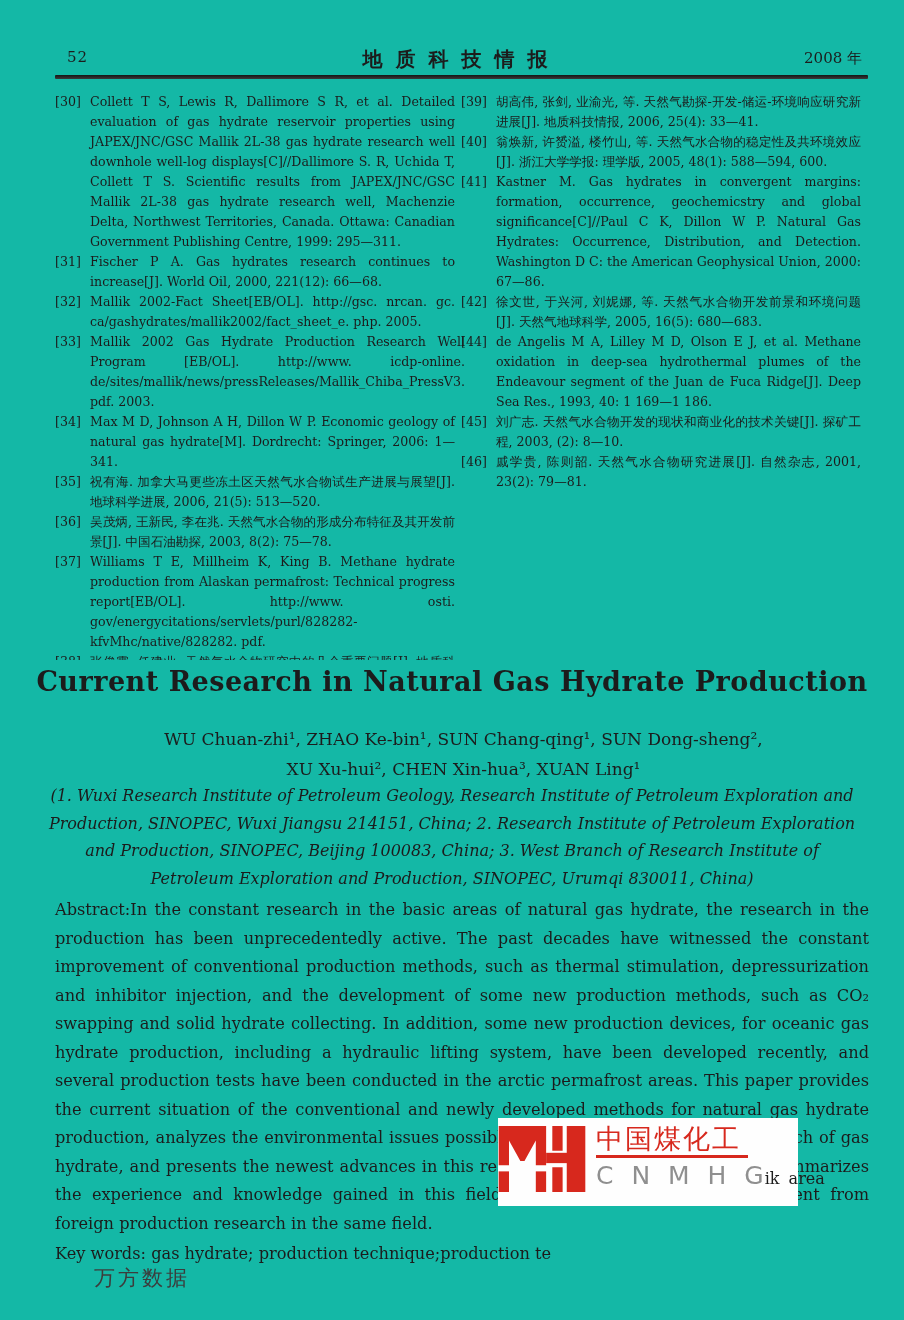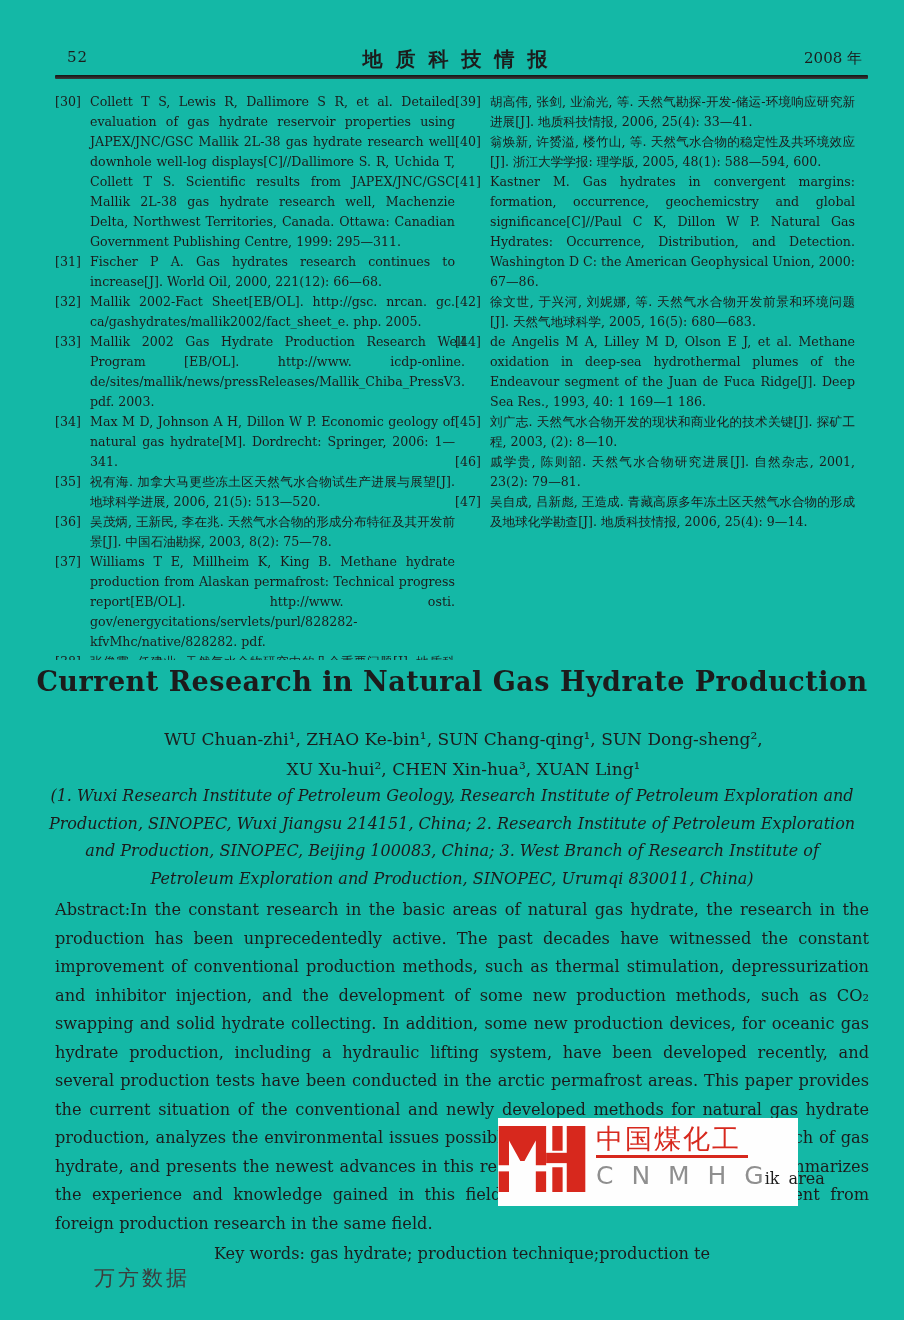--- a/index.html
+++ b/index.html
@@ -16,37 +16,37 @@
   .journal-title {
     position:absolute; left:0; right:0; top:0; text-align:center;
     font-size:20px; font-weight:bold; letter-spacing:13px;
     font-family:"DejaVu Serif","Liberation Serif",serif;
   }
   .year { position:absolute; right:6px; top:3px; font-size:15px; }
   .header-rule { position:absolute; top:75px; left:55px; width:813px; height:4px;
     background:linear-gradient(#161616,#3a3a3a); border-radius:1px; }
   
   .refs { position:absolute; top:92px; left:55px; width:814px; height:568px;
-    display:flex; gap:0; overflow:hidden; }
+    display:flex; gap:6px; overflow:hidden; }
   .ref-col { width:400px; }
   .ref { display:flex; font-size:12.6px; line-height:20px; margin-bottom:0; }
   .ref-id { flex:0 0 35px; }
   .ref-text { flex:1; text-align:justify; }
   
   .art-title { position:absolute; top:666px; left:0; width:904px; text-align:center;
     font-size:27px; font-weight:bold; letter-spacing:.5px; }
   .authors { position:absolute; top:724px; left:0; width:904px; text-align:center;
     font-size:17px; line-height:30px;padding-left:23px; }
   .affiliation { position:absolute; top:782px; left:42px; width:820px; text-align:center;
     font-style:italic; font-size:16px; line-height:27.5px; }
   
   .abstract { position:absolute; top:896px; left:55px; width:814px;
     font-size:16.2px; line-height:28.5px; text-align:justify; }
   .bold-label { font-weight:normal; font-style:normal; }
-  .keywords { margin-top:2px; text-align:center; }
+  .keywords { margin-top:2px; text-align:left; }
   
   .watermark { position:absolute; left:498px; top:1118px; width:300px; height:88px;
     background:#fefefe; display:flex; align-items:flex-start; z-index:6; }
   .wm-logo { flex:0 0 88px; margin-top:8px; }
   .wm-right { margin-left:10px; margin-top:6px; font-family:"DejaVu Sans","Liberation Sans",sans-serif; }
   .wm-cn { color:#d7281d; font-size:27px; letter-spacing:2px; line-height:30px; white-space:nowrap; }
   .wm-underline { height:3px; background:#d7281d; width:152px; margin-top:1px; }
   .wm-row { display:flex; align-items:baseline; margin-top:3px; }
   .wm-en { color:#8f8f8f; font-size:25px; letter-spacing:5px; white-space:nowrap; }
   .wm-tail { color:#1c1c1c; font-size:16px; font-family:"DejaVu Serif","Liberation Serif",serif;
@@ -128,24 +128,20 @@
           <span class="ref-text">de Angelis M A, Lilley M D, Olson E J, et al. Methane oxidation in deep-sea hydrothermal plumes of the Endeavour segment of the Juan de Fuca Ridge[J]. Deep Sea Res., 1993, 40: 1 169—1 186.</span>
         </div>
         <div class="ref">
           <span class="ref-id">[45]</span>
           <span class="ref-text">刘广志. 天然气水合物开发的现状和商业化的技术关键[J]. 探矿工程, 2003, (2): 8—10.</span>
         </div>
         <div class="ref">
           <span class="ref-id">[46]</span>
           <span class="ref-text">戚学贵, 陈则韶. 天然气水合物研究进展[J]. 自然杂志, 2001, 23(2): 79—81.</span>
         </div>
-        <div class="ref">
-          <span class="ref-id">[47]</span>
-          <span class="ref-text">吴自成, 吕新彪, 王造成. 青藏高原多年冻土区天然气水合物的形成及地球化学勘查[J]. 地质科技情报, 2006, 25(4): 9—14.</span>
-        </div>
       </div>
   </div>
 
   <div class="art-title">Current Research in Natural Gas Hydrate Production</div>
   <div class="authors">
     <div>WU Chuan-zhi¹, ZHAO Ke-bin¹, SUN Chang-qing¹, SUN Dong-sheng²,</div>
     <div>XU Xu-hui², CHEN Xin-hua³, XUAN Ling¹</div>
   </div>
   <div class="affiliation">(1. Wuxi Research Institute of Petroleum Geology, Research Institute of Petroleum Exploration and Production, SINOPEC, Wuxi Jiangsu 214151, China; 2. Research Institute of Petroleum Exploration and Production, SINOPEC, Beijing 100083, China; 3. West Branch of Research Institute of Petroleum Exploration and Production, SINOPEC, Urumqi 830011, China)</div>
 

